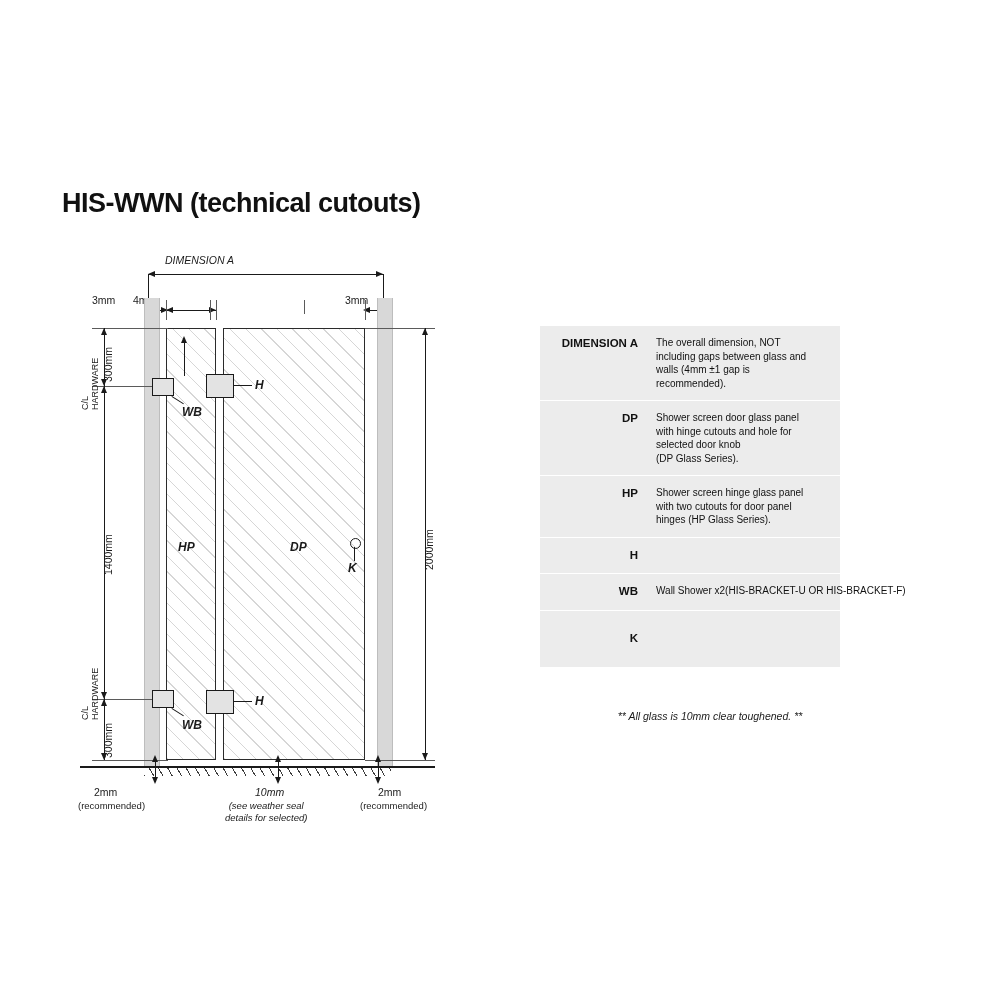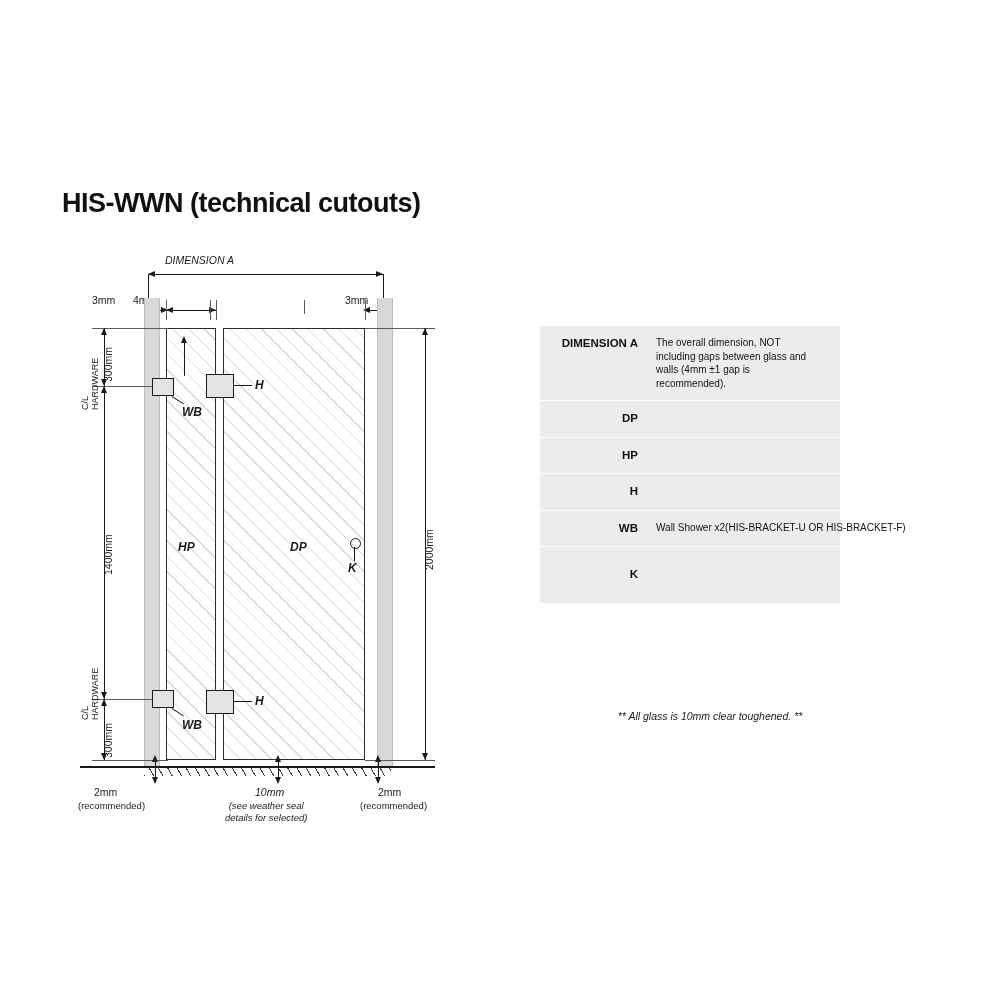--- a/index.html
+++ b/index.html
@@ -211,23 +211,26 @@
 </div>
 
 <div class="legend">
 
   <div class="legend-row">
     <div class="k">DIMENSION A</div>
     <div class="v">The overall dimension, NOT including gaps between glass and walls (4mm ±1 gap is recommended).</div>
   </div>
   <div class="legend-row">
     <div class="k">DP</div>
+    <div class="v">Shower screen door glass panel with hinge cutouts and hole for selected door knob
+(DP Glass Series).</div>
   </div>
   <div class="legend-row">
     <div class="k">HP</div>
+    <div class="v">Shower screen hinge glass panel with two cutouts for door panel hinges (HP Glass Series).</div>
   </div>
   <div class="legend-row">
     <div class="k">H</div>
   </div>
   <div class="legend-row wide">
     <div class="k">WB</div>
     <div class="v">Wall Shower x2(HIS-BRACKET-U OR HIS-BRACKET-F)</div>
   </div>
   <div class="legend-row" style="min-height:56px;align-items:center;">
     <div class="k">K</div>

